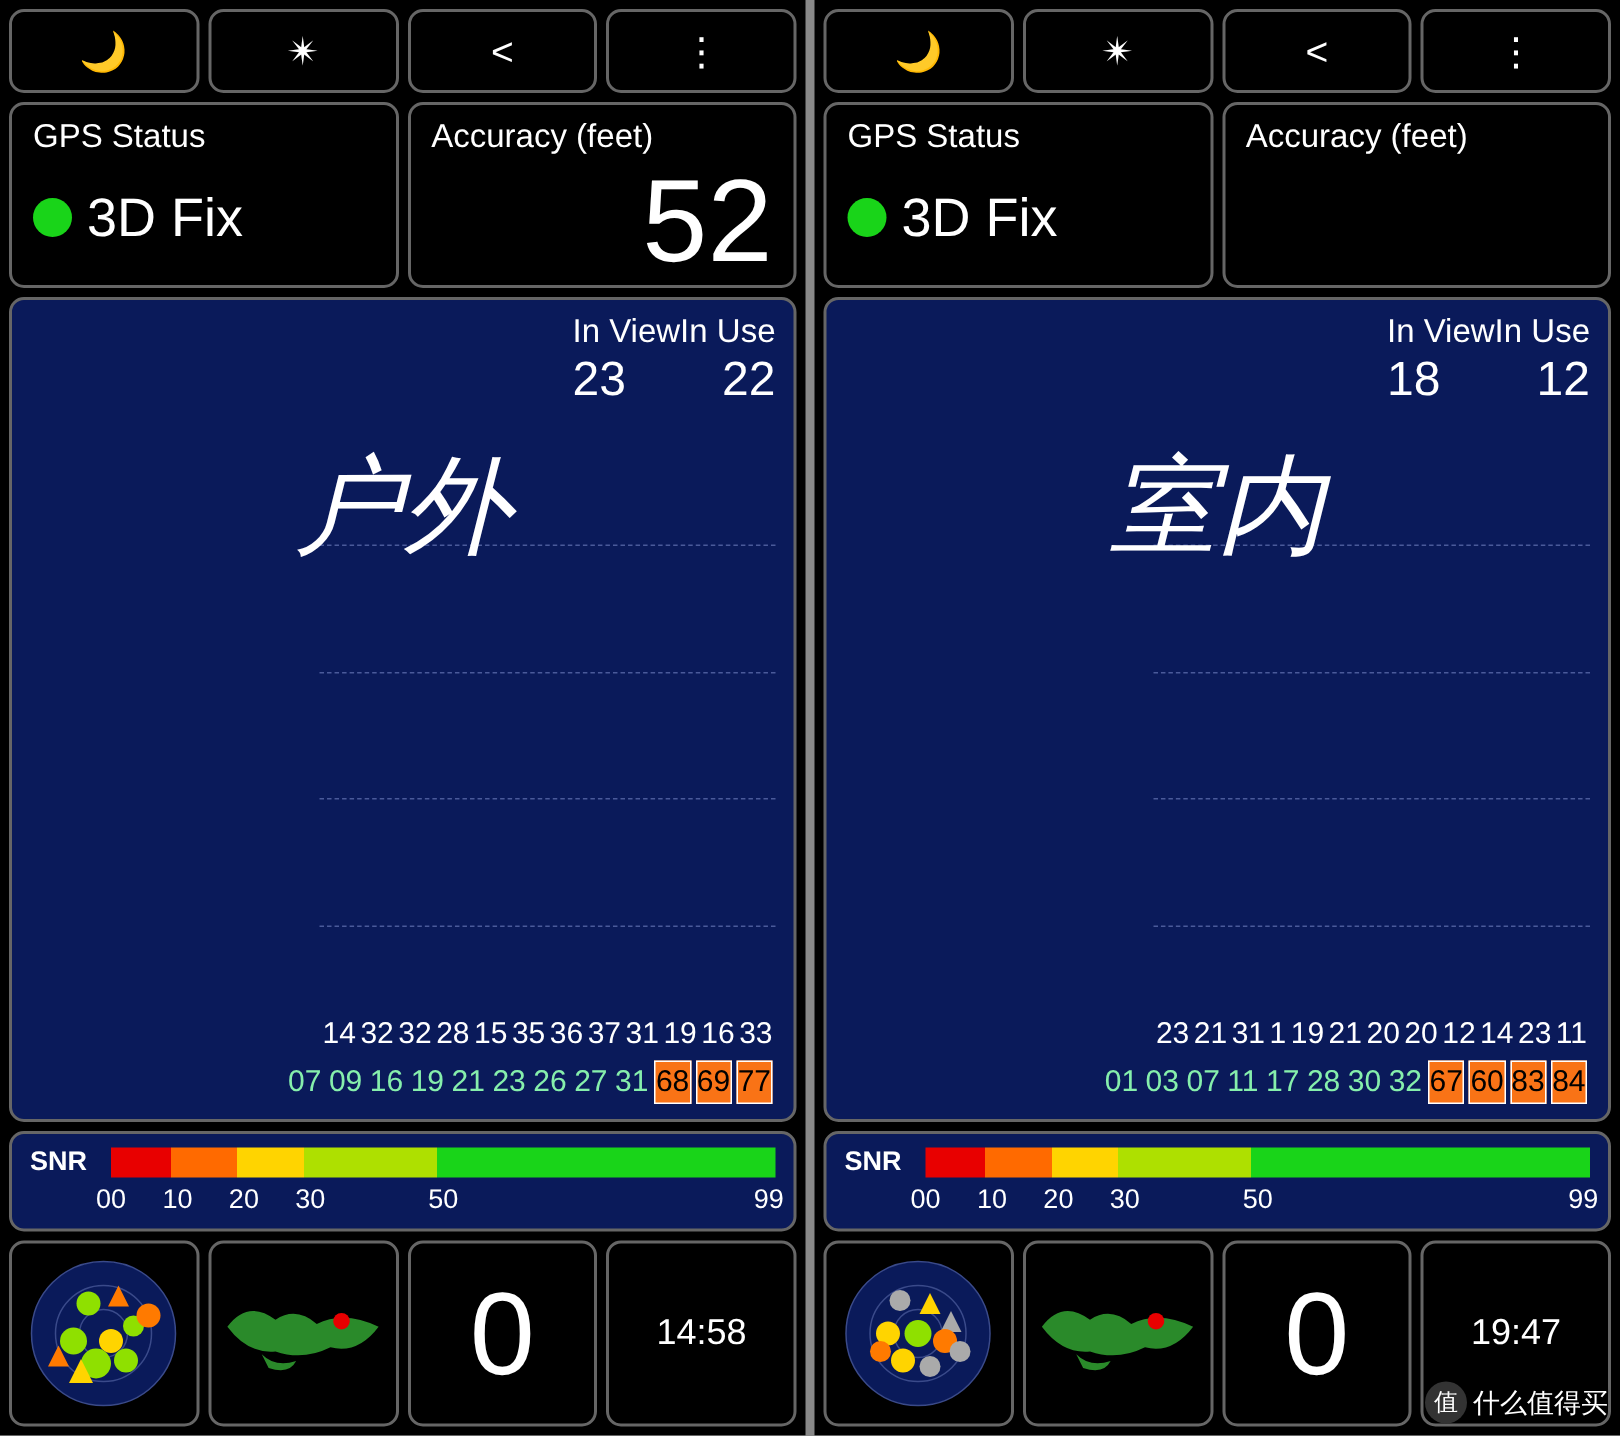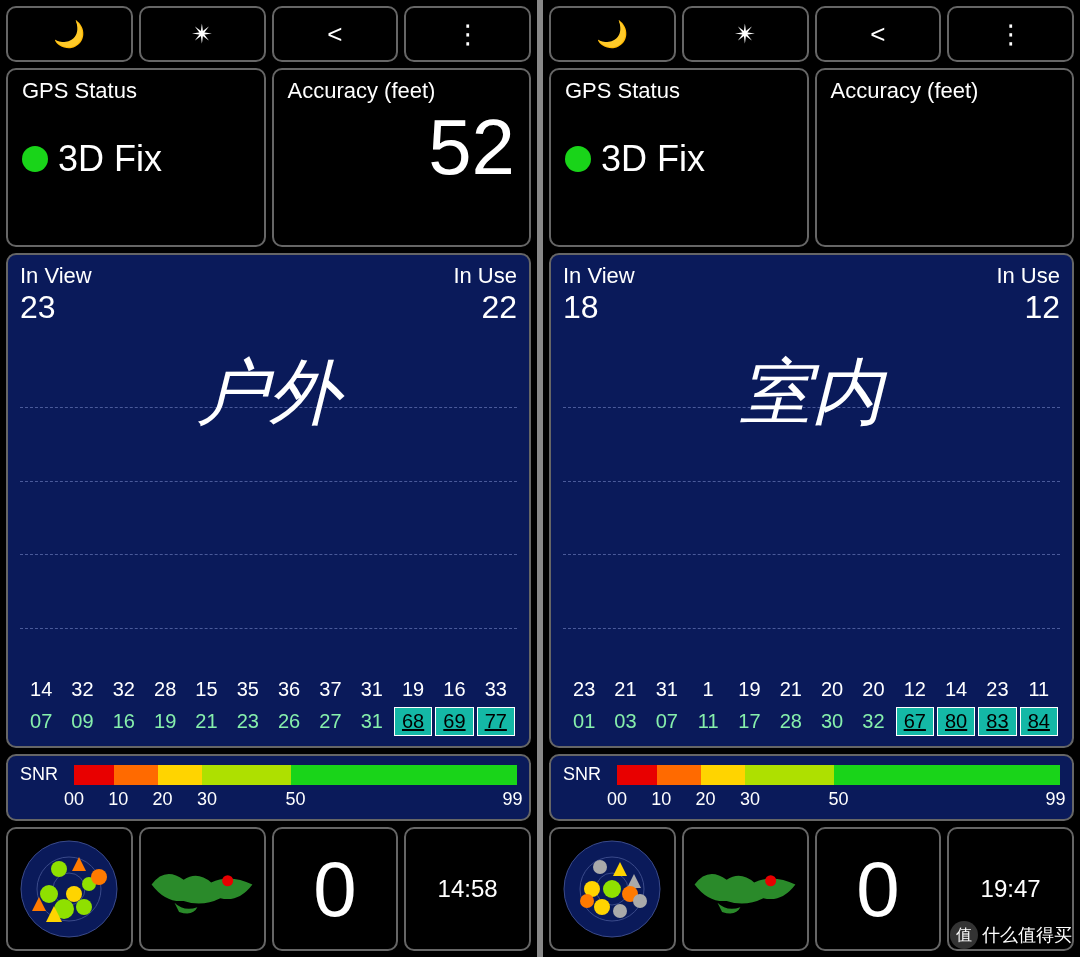--- a/index.html
+++ b/index.html
@@ -32,46 +32,47 @@
     border-radius: 10px;
     display: flex;
     align-items: center;
     justify-content: center;
     color: #fff;
     font-size: 26px;
   }
   .row2 {
     display: flex;
     gap: 6px;
-    height: 179px;
+    height: 124px;
   }
   .card {
     background: #000;
     border: 2px solid #666;
     border-radius: 10px;
     padding: 8px 14px;
     color: #fff;
     display: flex;
     flex-direction: column;
     position: relative;
   }
   .card-title { font-size: 22px; color: #fff; }
-  .status-row { display: flex; align-items: center; margin-top: 34px; gap: 10px; }
+  .status-row { display: flex; align-items: center; margin-top: 20px; gap: 10px; }
   .dot { width: 26px; height: 26px; border-radius: 50%; background: #19d419; }
   .status-text { font-size: 36px; }
   .acc-val { font-size: 78px; text-align: right; line-height: 1; margin-top: 4px; }
   .chart {
     flex: 1;
     background: #0a1a5a;
     border: 2px solid #666;
     border-radius: 10px;
     padding: 8px 12px 10px 12px;
     position: relative;
     display: flex;
     flex-direction: column;
+    align-items: flex-end;
   }
   .chart-top { display: flex; justify-content: space-between; color: #fff; }
   .ct-col { display: flex; flex-direction: column; }
   .ct-col.right { text-align: right; }
   .ct-label { font-size: 22px; }
   .ct-val { font-size: 32px; }
   .overlay-label {
     position: absolute;
     top: 90px;
     left: 50%;
@@ -103,36 +104,35 @@
   .sat-row { display: flex; gap: 3px; margin-top: 4px; padding: 0 2px; }
   .sat-id {
     flex: 1;
     text-align: center;
     font-size: 20px;
     color: #86efac;
     border: 1px solid transparent;
     padding: 2px 0;
   }
   .sat-id.boxed {
-    background: #14b8a6;
+    background: #f97316;
     color: #000;
     border: 1px solid #fff;
-    text-decoration: underline;
   }
   .snr-card {
     background: #0a1a5a;
     border: 2px solid #666;
     border-radius: 10px;
     padding: 8px 12px;
     display: flex;
     flex-direction: column;
     gap: 4px;
   }
   .snr-top { display: flex; align-items: center; gap: 10px; }
-  .snr-label { color: #fff; font-size: 18px; width: 44px; }
+  .snr-label { color: #fff; font-size: 18px; width: 44px; font-weight: bold; }
   .snr-bar {
     flex: 1;
     height: 20px;
     background: linear-gradient(to right,
       #e80000 0%, #e80000 9%,
       #ff6a00 9%, #ff6a00 19%,
       #ffd400 19%, #ffd400 29%,
       #aee000 29%, #aee000 49%,
       #19d419 49%, #19d419 100%);
   }
@@ -429,21 +429,21 @@
     <div class="sat-row">
         <div class="sat-id">01</div>
         <div class="sat-id">03</div>
         <div class="sat-id">07</div>
         <div class="sat-id">11</div>
         <div class="sat-id">17</div>
         <div class="sat-id">28</div>
         <div class="sat-id">30</div>
         <div class="sat-id">32</div>
         <div class="sat-id boxed">67</div>
-        <div class="sat-id boxed">80</div>
+        <div class="sat-id boxed">60</div>
         <div class="sat-id boxed">83</div>
         <div class="sat-id boxed">84</div>
       </div>
   </div>
   <div class="snr-card">
     <div class="snr-top">
       <div class="snr-label">SNR</div>
       <div class="snr-bar"></div>
     </div>
     <div class="snr-ticks">

